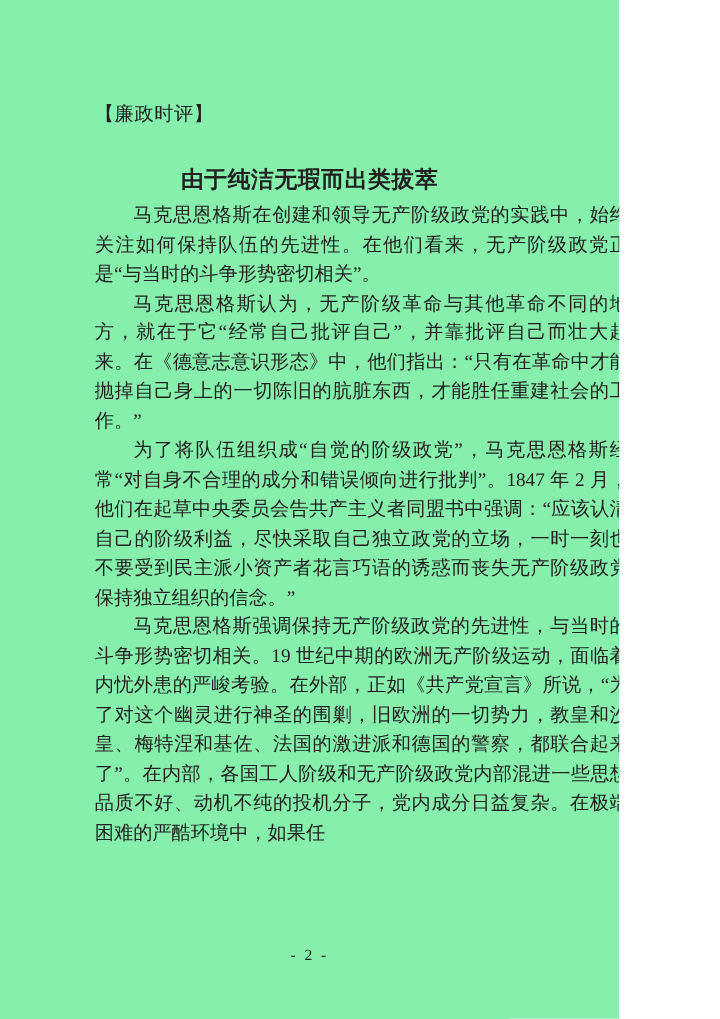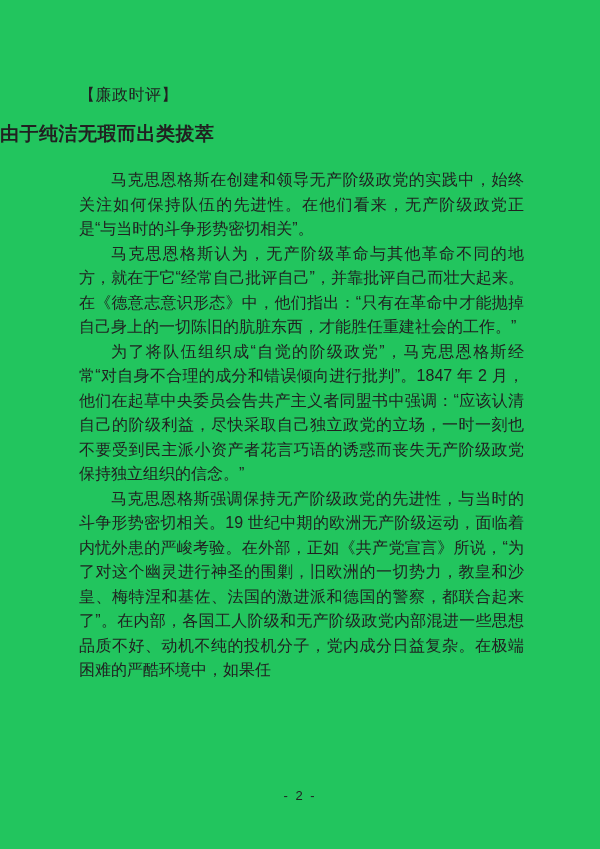--- a/index.html
+++ b/index.html
@@ -2,41 +2,42 @@
 <html><head>
 <meta charset="utf-8">
 <style>
   html, body {
     margin: 0;
     padding: 0;
     background: #ffffff;
   }
   .page {
     position: relative;
-    width: 600px;
+    width: 516px;
     height: 849px;
-    background: #22c55e;
+    background: #86efac;
     overflow: hidden;
-    font-family: Liberation Sans, sans-serif;
+    font-family: Liberation Serif, serif;
     color: #212121;
   }
   .section-label {
     position: absolute;
     left: 79px;
     top: 85px;
     font-size: 16px;
     letter-spacing: 0.5px;
     white-space: nowrap;
   }
   .doc-title {
     position: absolute;
     left: 0;
     right: 0;
     top: 121px;
-    margin: 0;
+    margin: 16px;
+    text-align: center;
     font-size: 19px;
     font-weight: 700;
     letter-spacing: 0.5px;
   }
   .article-body {
     position: absolute;
     left: 79px;
     top: 168px;
     width: 445px;
     font-size: 16px;

